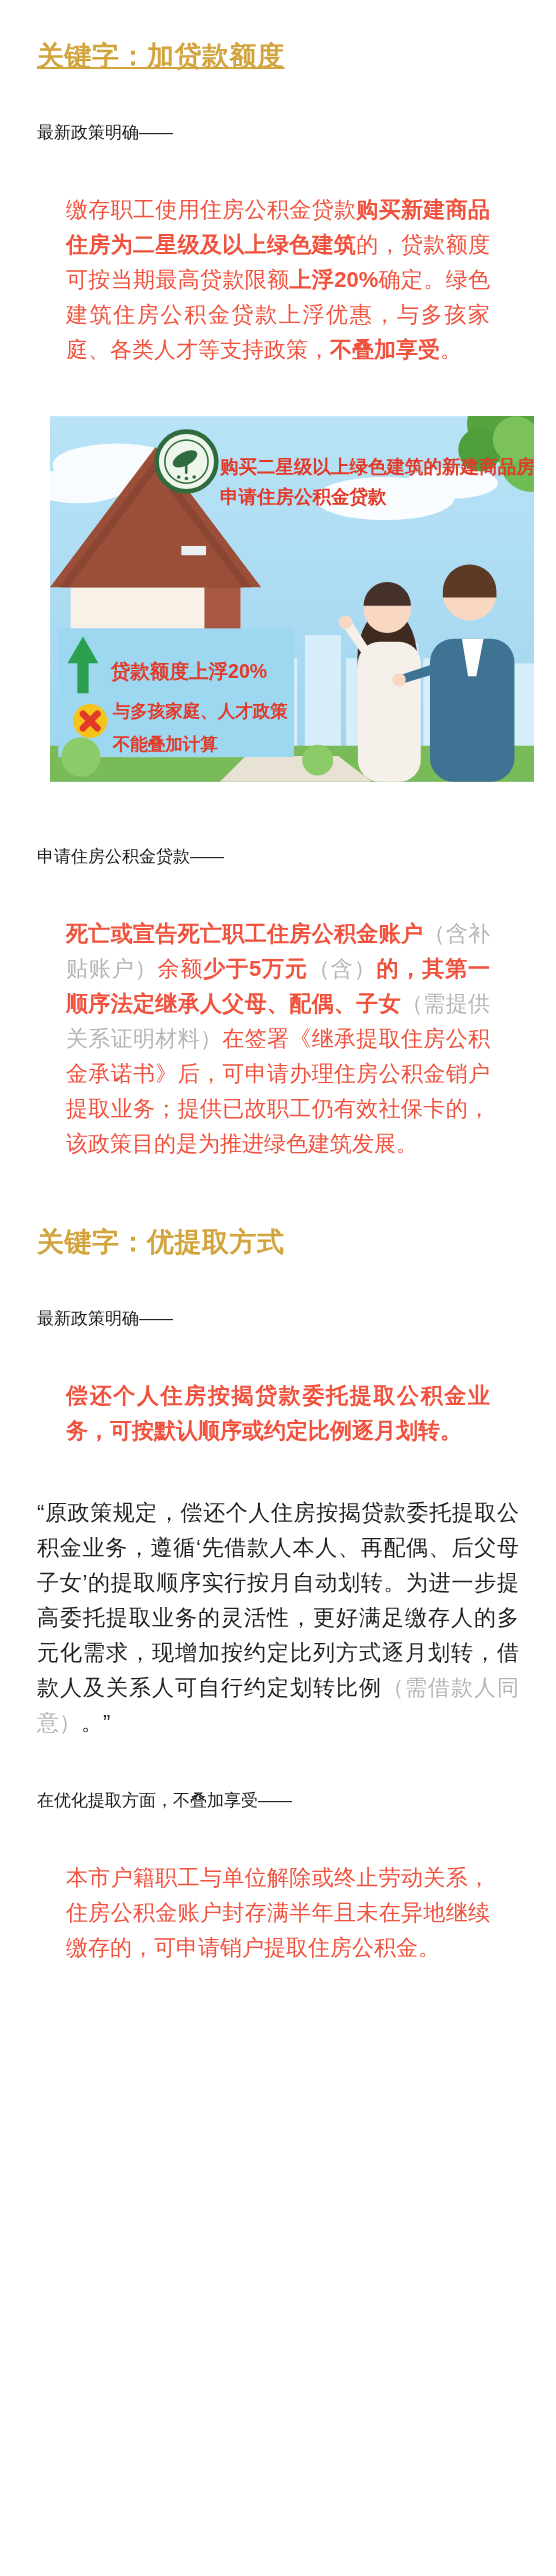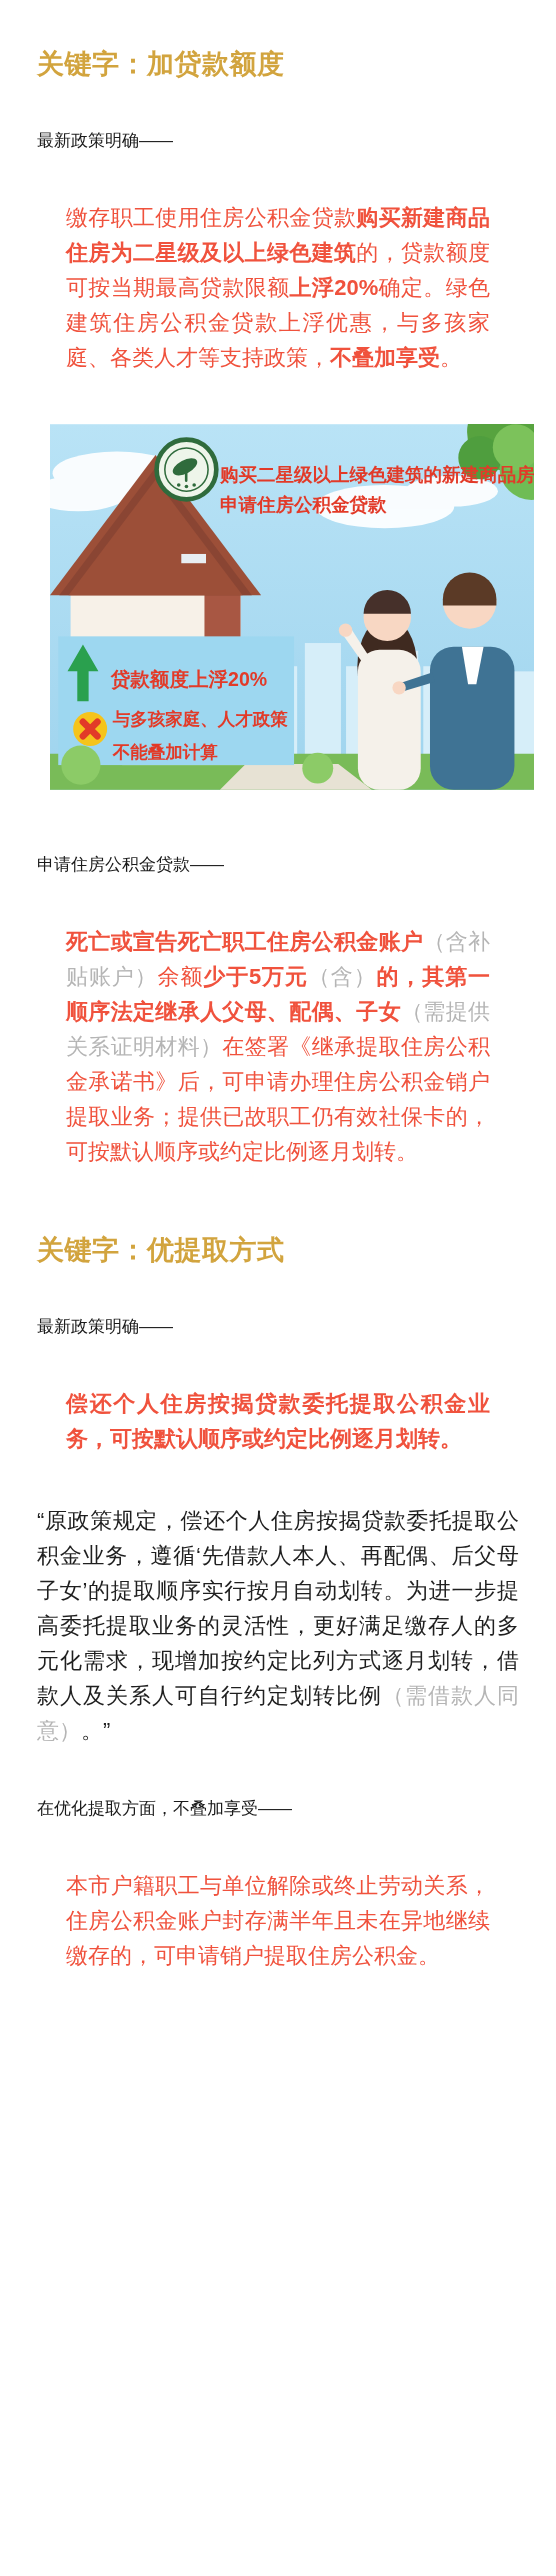--- a/index.html
+++ b/index.html
@@ -13,21 +13,21 @@
   }
   .article{padding-top:37px;padding-bottom:12.4px;}
   .sec-heading{
     margin:66px 37px 0;
     font-size:27px;
     line-height:31px;
     font-weight:700;
     color:#d2a43e;
     letter-spacing:0.5px;
   }
-  .sec-heading.first{margin-top:12px;}
+  .sec-heading.first{margin-top:4px;text-decoration:underline;}
   .intro{
     margin:47px 37px 0;
     font-size:17px;
     line-height:28px;
     color:#1a1a1a;
   }
   .quote{
     margin:45px 66px 0;
     font-size:22px;
     line-height:35px;
@@ -167,21 +167,21 @@
             <polygon points="742,482 682,502 688,518 748,500" fill="#3f7394"></polygon>
             <circle cx="678" cy="512" r="13" fill="#f8d7c3"></circle>
           </g>
         </g>
       </svg>
     </figure>
   </section>
 
   <section>
     <p class="intro">申请住房公积金贷款——</p>
-    <p class="quote"><span class="s-bold">死亡或宣告死亡职工住房公积金账户</span><span class="s-gray">（含补贴账户）</span><span class="s-reg">余额</span><span class="s-bold">少于5万元</span><span class="s-gray">（含）</span><span class="s-bold">的，其第一顺序法定继承人父母、配偶、子女</span><span class="s-gray">（需提供关系证明材料）</span><span class="s-reg">在签署《继承提取住房公积金承诺书》后，可申请办理住房公积金销户提取业务；提供已故职工仍有效社保卡的，可按默认顺序或约定比例逐月划转。</span></p>
+    <p class="quote"><span class="s-bold">死亡或宣告死亡职工住房公积金账户</span><span class="s-gray">（含补贴账户）</span><span class="s-reg">余额</span><span class="s-bold">少于5万元</span><span class="s-gray">（含）</span><span class="s-bold">的，其第一顺序法定继承人父母、配偶、子女</span><span class="s-gray">（需提供关系证明材料）</span><span class="s-reg">在签署《继承提取住房公积金承诺书》后，可申请办理住房公积金销户提取业务；提供已故职工仍有效社保卡的，该政策目的是为推进绿色建筑发展。</span></p>
   </section>
 
   <section>
     <h2 class="sec-heading">关键字：优提取方式</h2>
     <p class="intro">最新政策明确——</p>
     <p class="quote"><span class="s-bold">偿还个人住房按揭贷款委托提取公积金业务，可按默认顺序或约定比例逐月划转。</span></p>
     <p class="body-p"><span class="s-reg">“原政策规定，偿还个人住房按揭贷款委托提取公积金业务，遵循‘先借款人本人、再配偶、后父母子女’的提取顺序实行按月自动划转。为进一步提高委托提取业务的灵活性，更好满足缴存人的多元化需求，现增加按约定比列方式逐月划转，借款人及关系人可自行约定划转比例</span><span class="s-gray">（需借款人同意）</span><span class="s-reg">。”</span></p>
     <p class="intro">在优化提取方面，不叠加享受——</p>
     <p class="quote"><span class="s-reg">本市户籍职工与单位解除或终止劳动关系，住房公积金账户封存满半年且未在异地继续缴存的，可申请销户提取住房公积金。</span></p>
 

